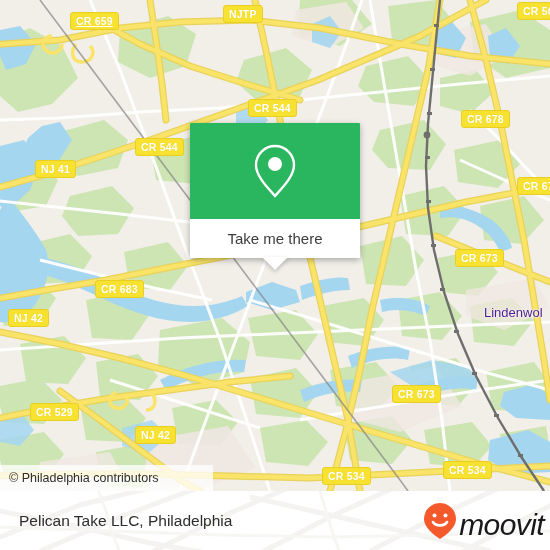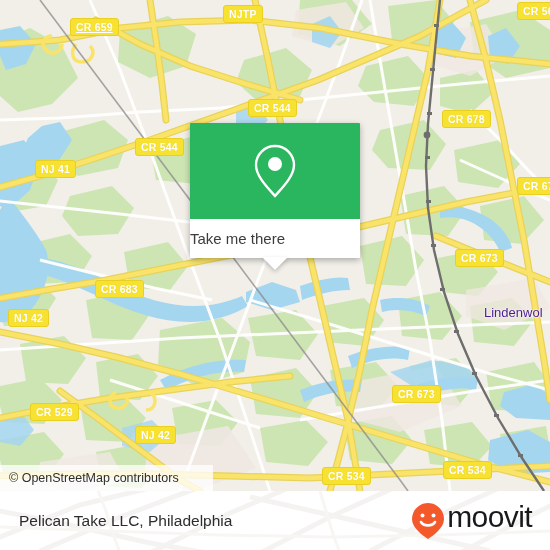--- a/index.html
+++ b/index.html
@@ -81,20 +81,21 @@
     display: flex;
     align-items: center;
     justify-content: center;
     border-radius: 1px 1px 0 0;
   }
   #popup-body {
     height: 39px;
     background: #ffffff;
     display: flex;
     align-items: center;
+    justify-content: center;
     border-radius: 0 0 1px 1px;
     position: relative;
   }
   #popup-cta {
     color: #3c3c3c;
     font-size: 15px;
   }
   #popup-tail {
     position: absolute;
     left: 50%;
@@ -148,26 +149,27 @@
     left: 19px;
     top: 50%;
     transform: translateY(-50%);
     font-size: 15.5px;
     color: #2d2d2d;
     white-space: nowrap;
     z-index: 2;
   }
   #brand {
     position: absolute;
-    right: 18px;
+    right: 6px;
     top: 50%;
     transform: translateY(-50%);
     display: flex;
-    align-items: flex-start;
+    align-items: flex-end;
     z-index: 2;
+    font-style: italic;
   }
   #brand-wordmark {
     font-size: 30px;
     color: #19191b;
     letter-spacing: -0.6px;
     margin-left: 2px;
     line-height: 1;
   }
 </style>
 </head>
@@ -347,25 +349,25 @@
             <rect x="472" y="372" width="5" height="3"></rect>
             <rect x="494" y="414" width="5" height="3"></rect>
             <rect x="518" y="454" width="5" height="3"></rect>
           </g>
           <circle cx="427" cy="135" r="3.4" fill="#6e6e6c"></circle>
         </g>
 
       </g>
     </svg>
 
-    <div class="shield" style="left:70px; top:18px;text-decoration:underline;">CR 659</div>
+    <div class="shield" style="left:70px; top:12px;text-decoration:underline;">CR 659</div>
     <div class="shield" style="left:207px; top:5px;margin-left:16px;">NJTP</div>
     <div class="shield" style="left:517px; top:2px;">CR 56</div>
     <div class="shield" style="left:248px; top:99px;">CR 544</div>
-    <div class="shield" style="left:442px; top:110px;">CR 678</div>
+    <div class="shield" style="left:461px; top:110px;">CR 678</div>
     <div class="shield" style="left:135px; top:138px;">CR 544</div>
     <div class="shield" style="left:35px; top:160px;text-align:center;">NJ 41</div>
     <div class="shield" style="left:517px; top:177px;">CR 67</div>
     <div class="shield" style="left:95px; top:236px;margin-top:44px;">CR 683</div>
     <div class="shield" style="left:455px; top:249px;">CR 673</div>
     <div class="shield" style="left:8px; top:309px;">NJ 42</div>
     <div class="shield" style="left:392px; top:385px;">CR 673</div>
     <div class="shield" style="left:30px; top:403px;">CR 529</div>
     <div class="shield" style="left:135px; top:426px;">NJ 42</div>
     <div class="shield" style="left:322px; top:467px;">CR 534</div>
@@ -381,21 +383,21 @@
           <circle cx="23" cy="21" r="7" fill="#ffffff"></circle>
         </svg>
       </div>
       <div id="popup-body">
         <span id="popup-cta">Take me there</span>
         <div id="popup-tail"></div>
       </div>
     </div>
 
     <div id="attribution">
-      <span id="attribution-text">© OpenStreetMap contributors</span>
+      <span id="attribution-text">© Philadelphia contributors</span>
     </div>
 
   </div>
 
   <div id="footer">
 
     <svg id="footer-watermark" width="550" height="59" viewBox="0 0 550 59">
       <g stroke="#eceae6" stroke-width="5" fill="none">
         <path d="M-10 50 L80 14 L170 -8"></path>
         <path d="M40 60 L120 26 L200 -4"></path>

